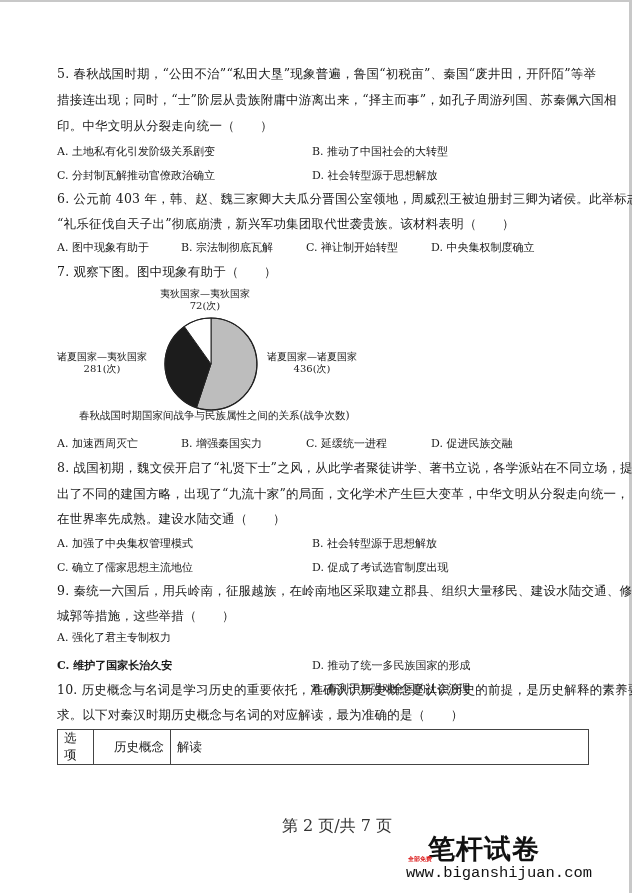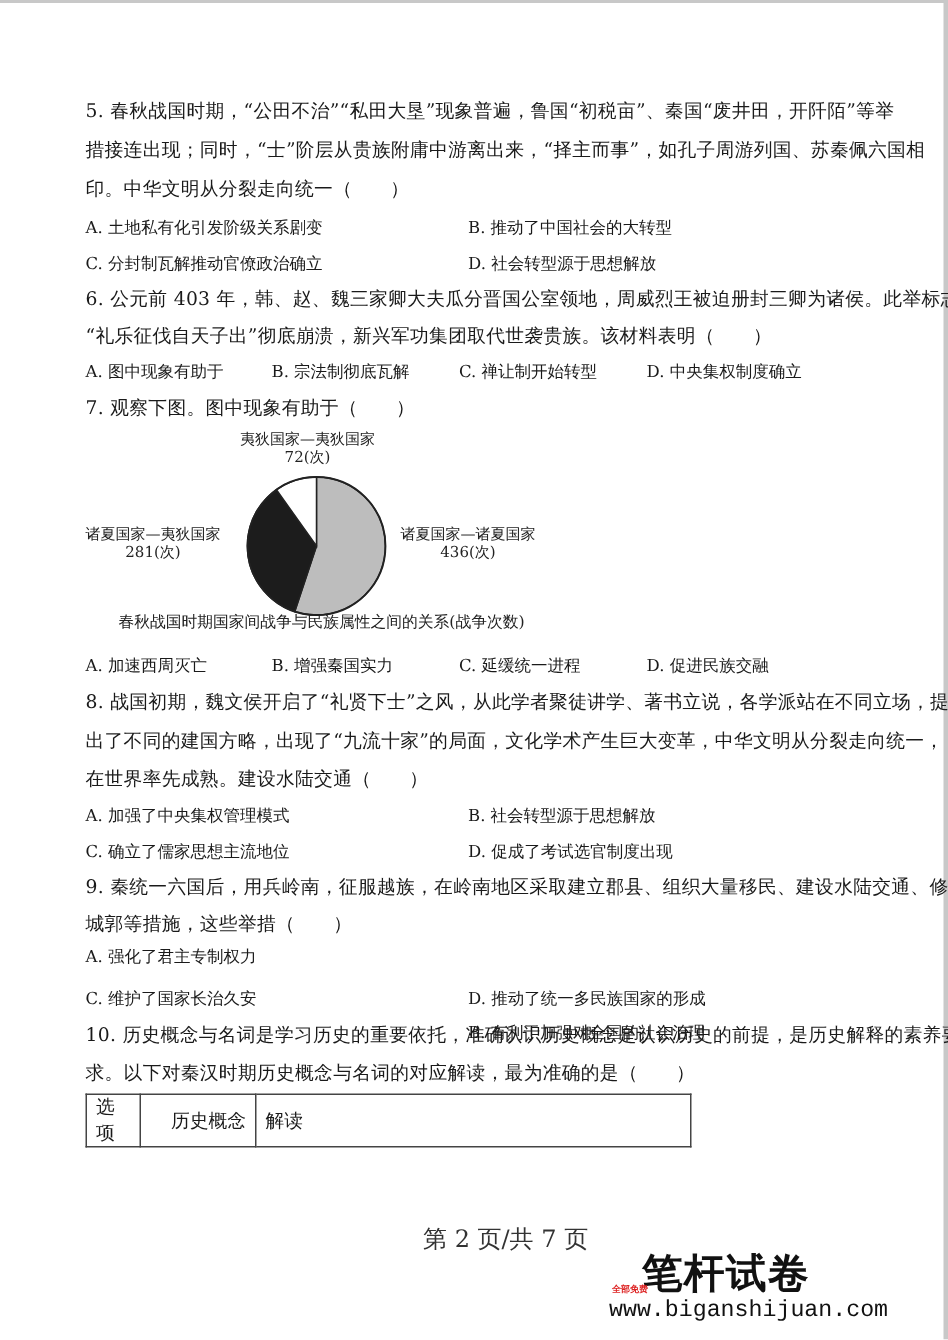--- a/index.html
+++ b/index.html
@@ -6,21 +6,21 @@
   body {
     width:632px; height:893px; background:#ffffff; position:relative; overflow:hidden;
     font-family: "DejaVu Serif", "Liberation Serif", serif; color:#1a1a1a;
   }
   .frame-top { position:absolute; left:0; top:0; width:632px; height:2px; background:#c8c8c8; }
   .frame-right { position:absolute; right:0; top:0; width:3px; height:893px; background:#c8c8c8; }
   .line { position:absolute; left:57px; font-size:12.5px; line-height:16px; white-space:nowrap; letter-spacing:0.2px; }
   .opt { position:absolute; font-size:11px; line-height:16px; white-space:nowrap; }
   .chart { position:absolute; left:55px; top:282px; width:300px; height:145px; }
   .chart .lbl { position:absolute; font-size:10px; line-height:12px; text-align:center; white-space:nowrap; color:#222; }
-  table.t10 { position:absolute; left:57px; top:729px; width:404px; border-collapse:collapse; }
+  table.t10 { position:absolute; left:57px; top:729px; width:532px; border-collapse:collapse; }
   table.t10 td { border:1.5px solid #444; height:31px; font-size:12.5px; padding:0 6px; }
   .footer { position:absolute; left:282px; top:816px; font-size:16px; color:#333; }
   .wm-cn { position:absolute; left:428px; top:831px; font-family:Liberation Sans, sans-serif; font-size:27px; font-weight:bold; color:#111; letter-spacing:1px; }
   .wm-red { position:absolute; left:408px; top:855px; font-family:"DejaVu Sans",sans-serif; font-size:6px; color:#d22; font-weight:bold; }
   .wm-url { position:absolute; left:406px; top:864px; font-family:"Liberation Mono","DejaVu Sans Mono",monospace; font-size:15.5px; color:#111; }
 </style>
 </head>
 <body>
 
 <div class="frame-top"></div>
@@ -87,21 +87,21 @@
   <div class="opt" style="left:312px; top:536px;">B. 社会转型源于思想解放</div>
   <div class="opt" style="left:57px; top:560px;">C. 确立了儒家思想主流地位</div>
   <div class="opt" style="left:312px; top:560px;">D. 促成了考试选官制度出现</div>
 </div>
 
 <div>
   <div class="line" style="top:583px;">9. 秦统一六国后，用兵岭南，征服越族，在岭南地区采取建立郡县、组织大量移民、建设水陆交通、修筑</div>
   <div class="line" style="top:608px;">城郭等措施，这些举措（　　）</div>
   <div class="opt" style="left:57px; top:630px;">A. 强化了君主专制权力</div>
   <div class="opt" style="left:312px; top:633px;margin-top:48px;">B. 有利于加强对全国的社会治理</div>
-  <div class="opt" style="left:57px; top:658px;">C. 维护了国家长治久安</div>
+  <div class="opt" style="left:57px; top:658px;font-weight:bold;">C. 维护了国家长治久安</div>
   <div class="opt" style="left:312px; top:658px;">D. 推动了统一多民族国家的形成</div>
 </div>
 
 <div>
   <div class="line" style="top:682px;">10. 历史概念与名词是学习历史的重要依托，准确认识历史概念是认识历史的前提，是历史解释的素养要</div>
   <div class="line" style="top:707px;">求。以下对秦汉时期历史概念与名词的对应解读，最为准确的是（　　）</div>
   <table class="t10">
     <tbody>
         <tr>
       <td style="width:23px;">选项</td>

